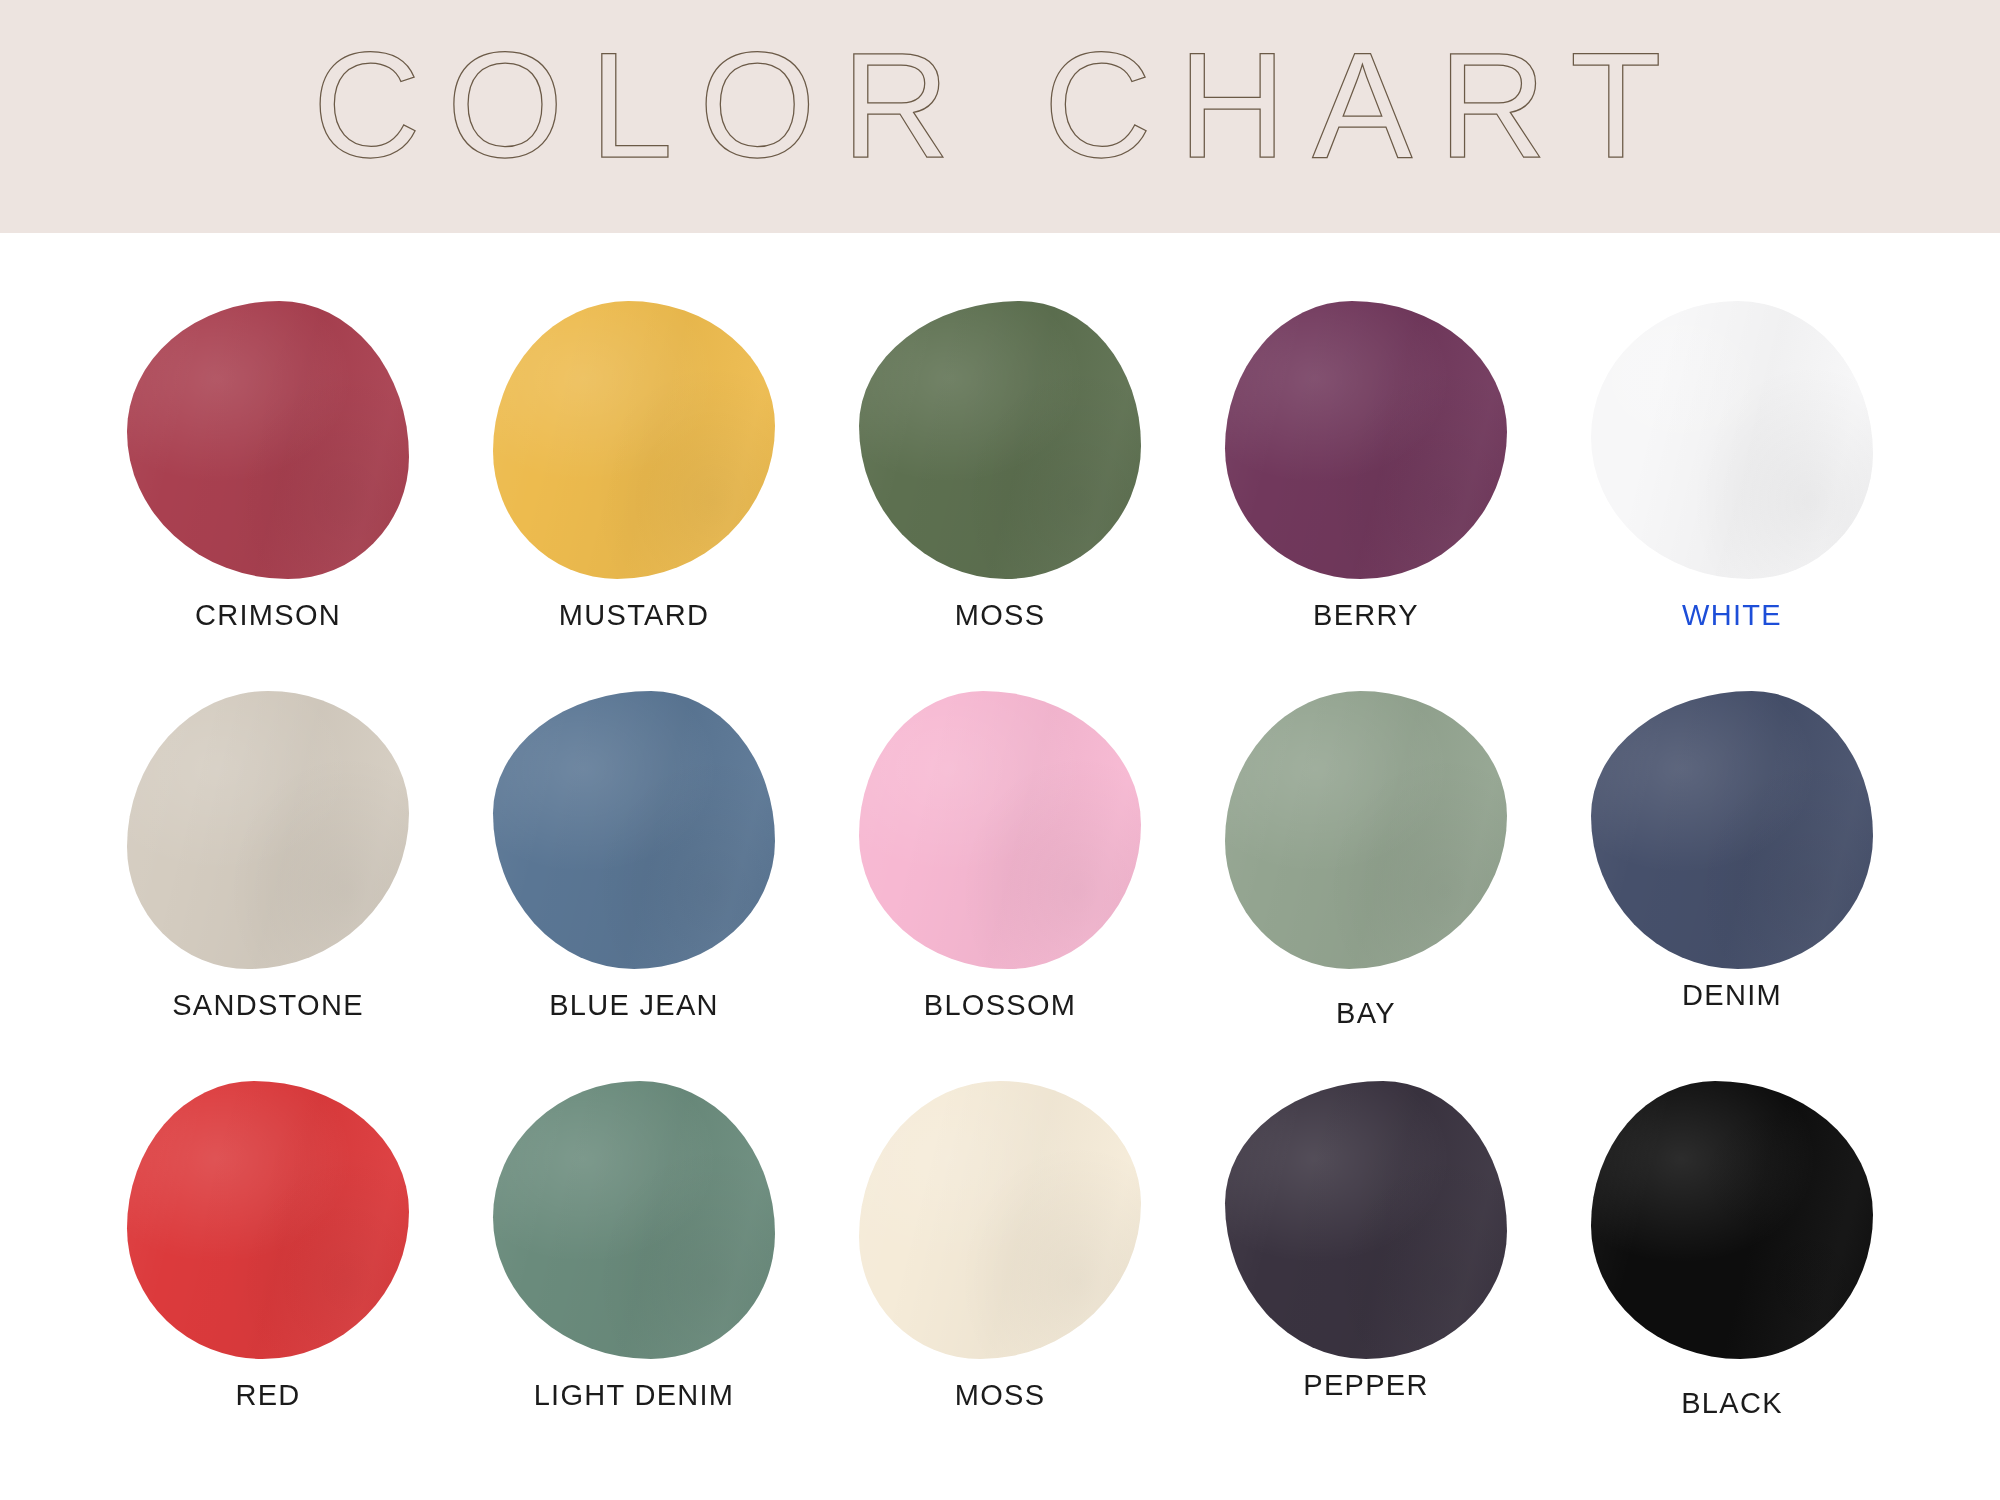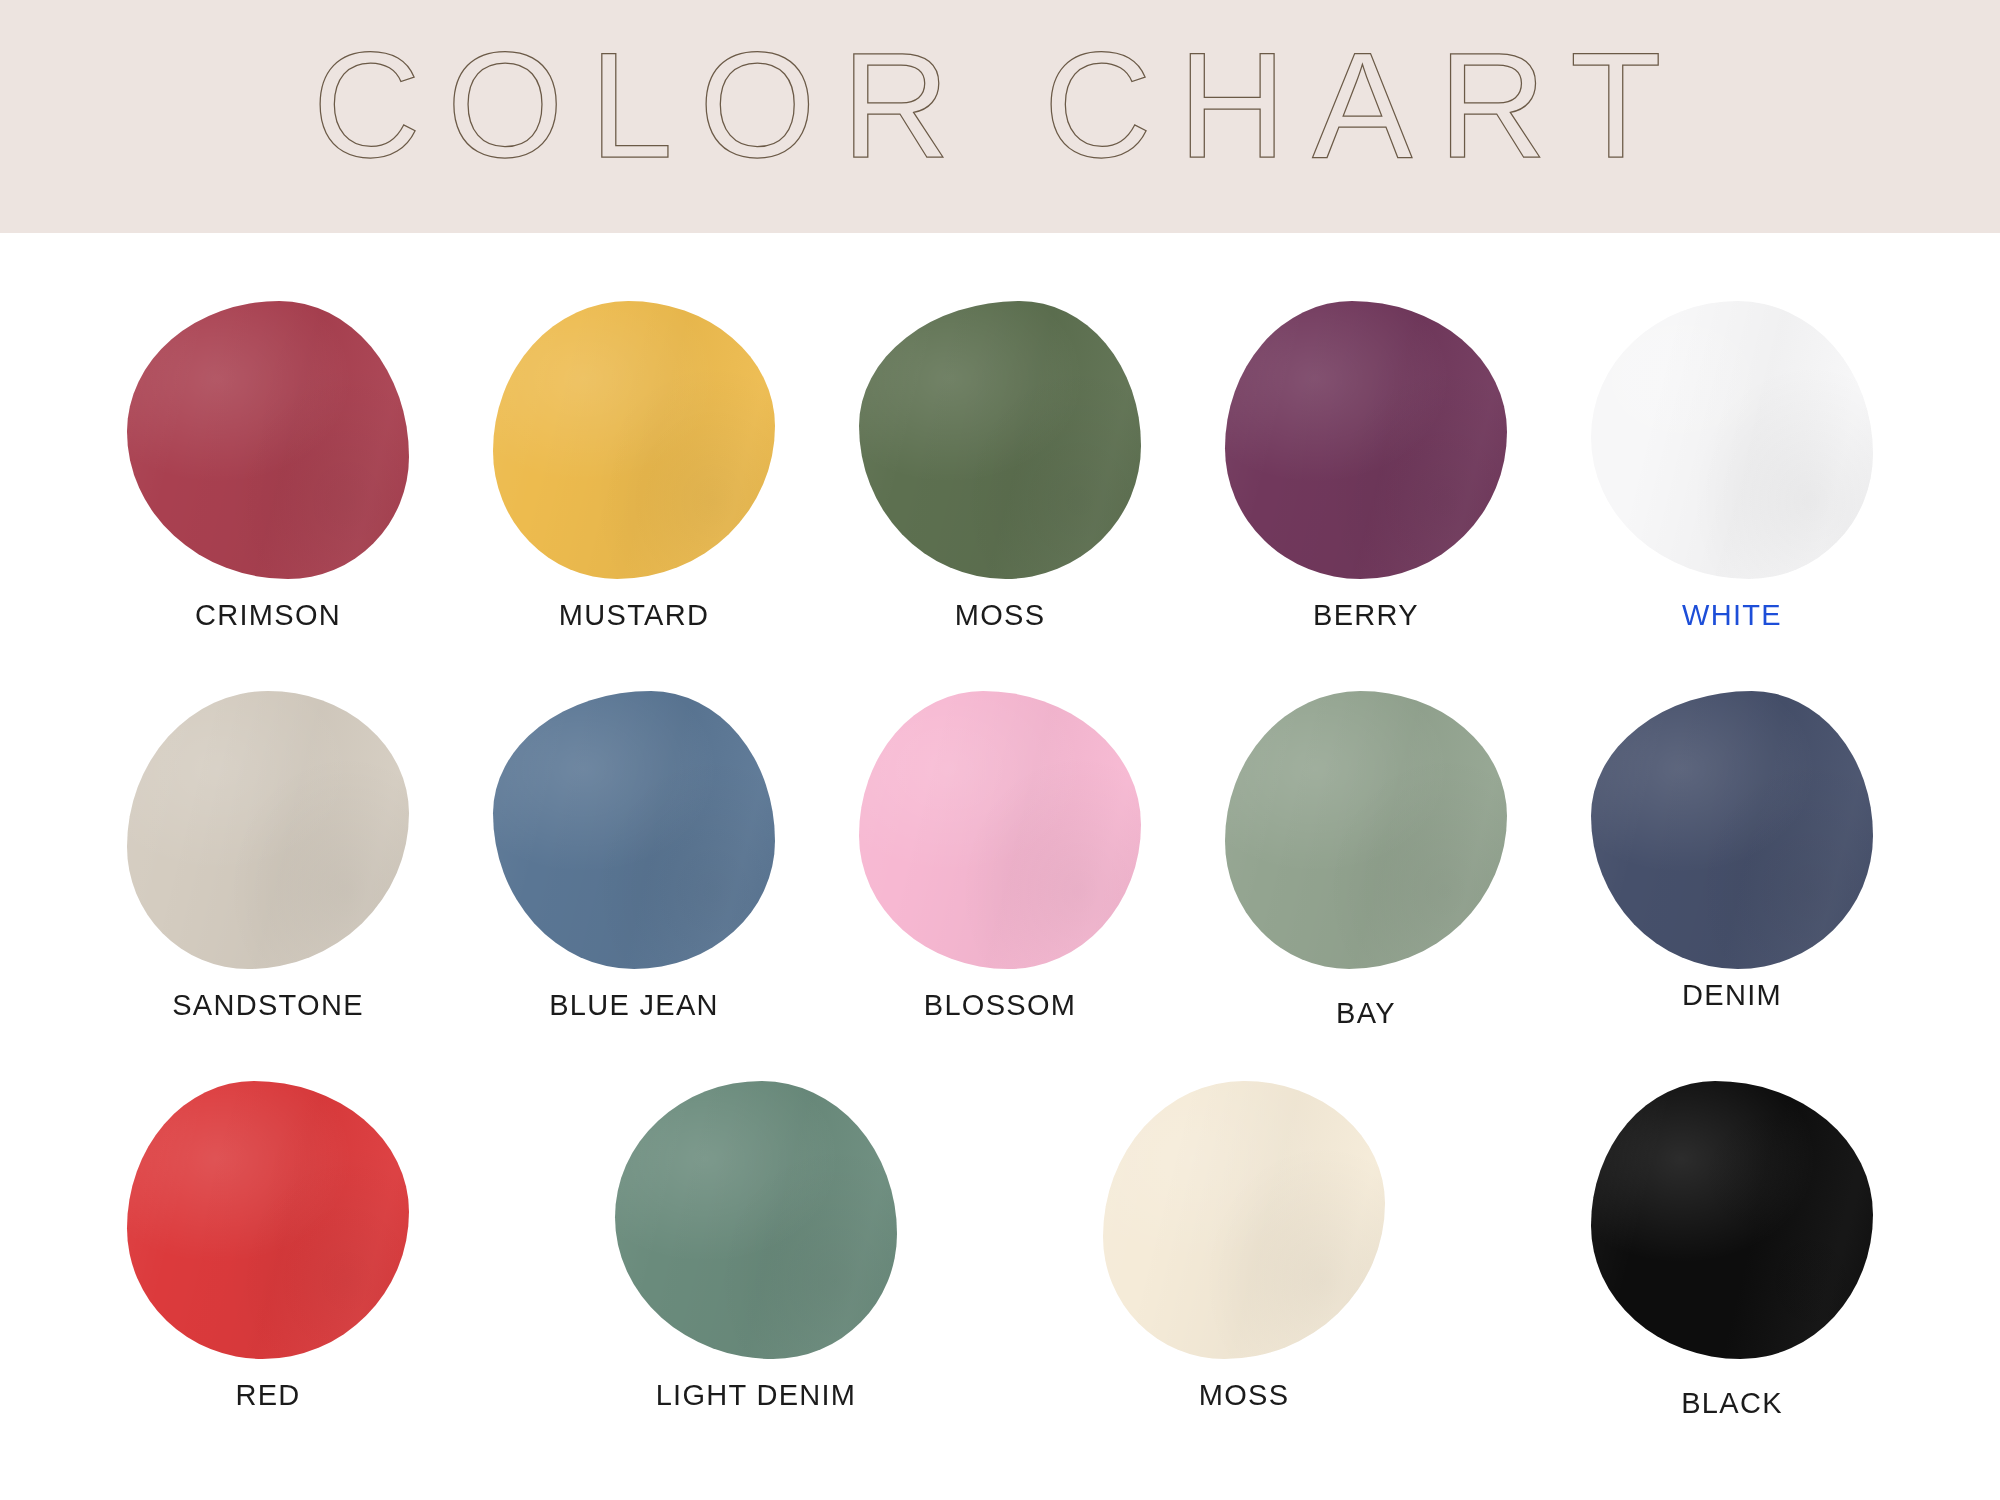--- a/index.html
+++ b/index.html
@@ -210,19 +210,25 @@
       <div class="swatch-label" style="color: rgb(27, 27, 27);">LIGHT DENIM</div>
     </div>
     <div class="swatch-cell">
       <div class="blob-wrap">
         <div class="blob v6" id="b-2-2" style="background-color: rgb(245, 235, 216);"></div>
       </div>
       <div class="swatch-label" style="color: rgb(27, 27, 27);">MOSS</div>
     </div>
     <div class="swatch-cell">
       <div class="blob-wrap">
+        <div class="blob v7" id="b-2-3" style="background-color: rgb(58, 51, 64);"></div>
+      </div>
+      <div class="swatch-label nudge-up" style="color: rgb(27, 27, 27);">PEPPER</div>
+    </div>
+    <div class="swatch-cell">
+      <div class="blob-wrap">
         <div class="blob v8" id="b-2-4" style="background-color: rgb(13, 13, 13);"></div>
       </div>
       <div class="swatch-label nudge-down" style="color: rgb(27, 27, 27);">BLACK</div>
     </div>
   </div>
 
 </div>
 
 </body></html>

